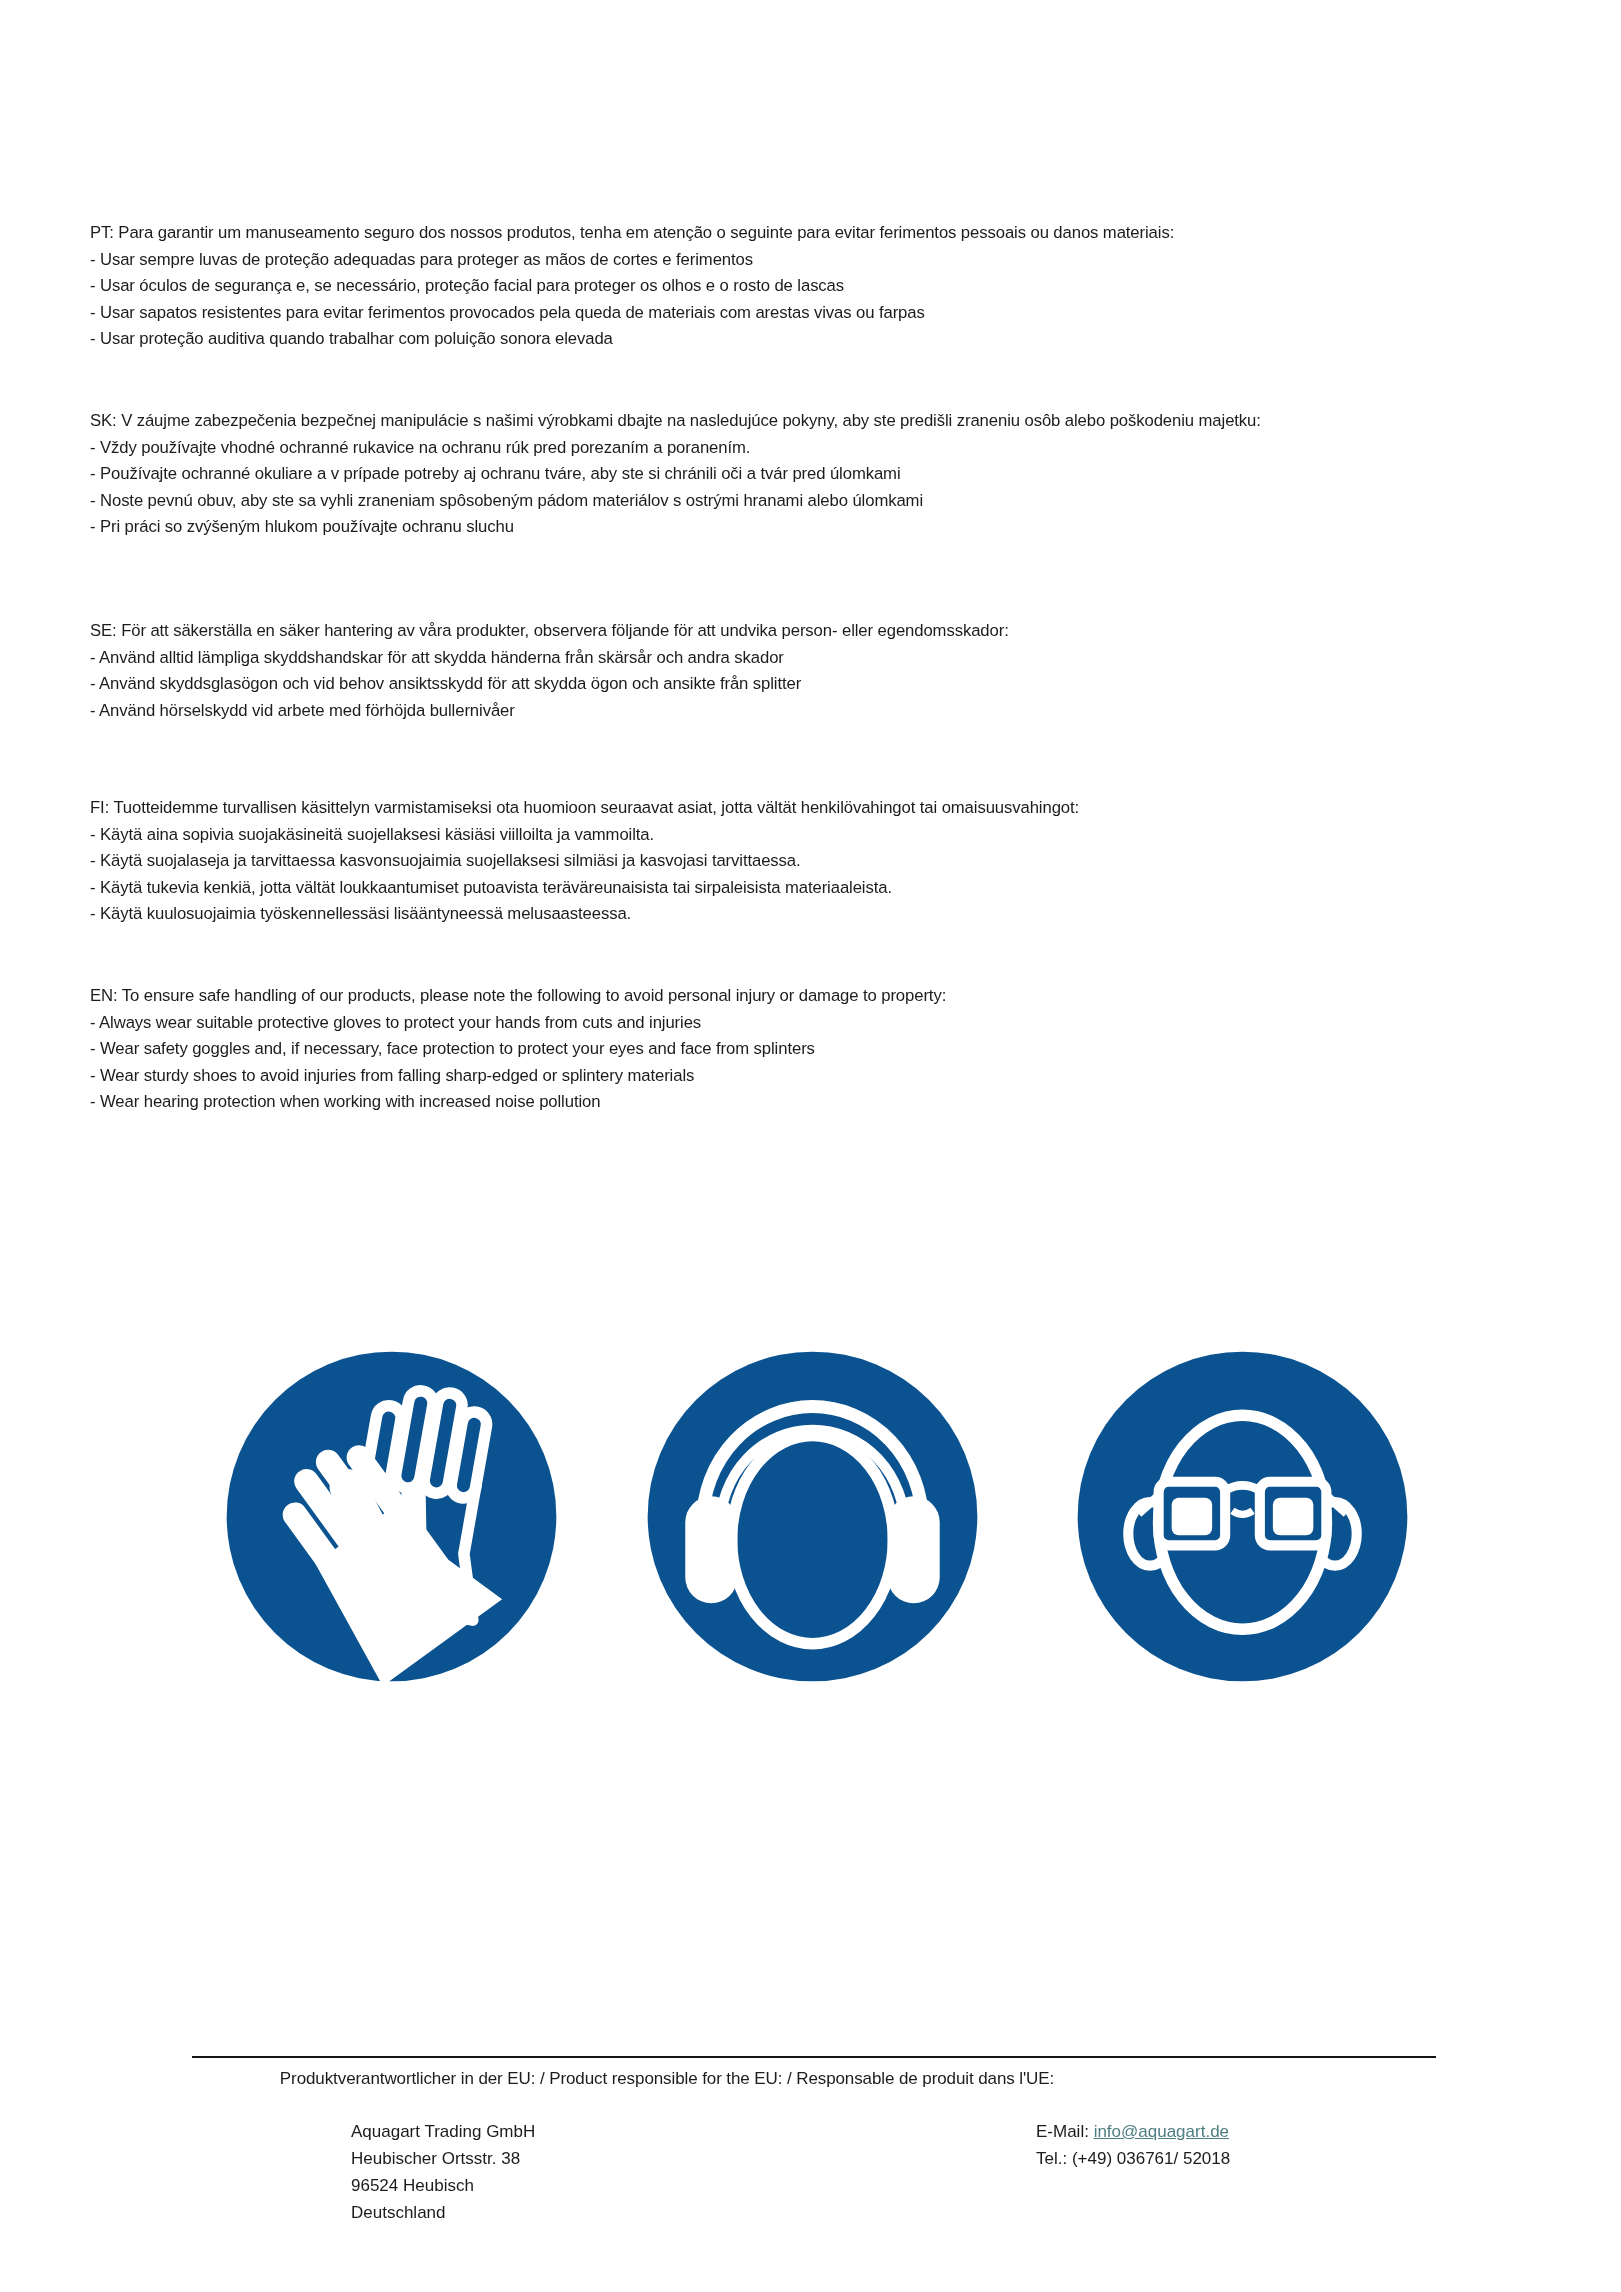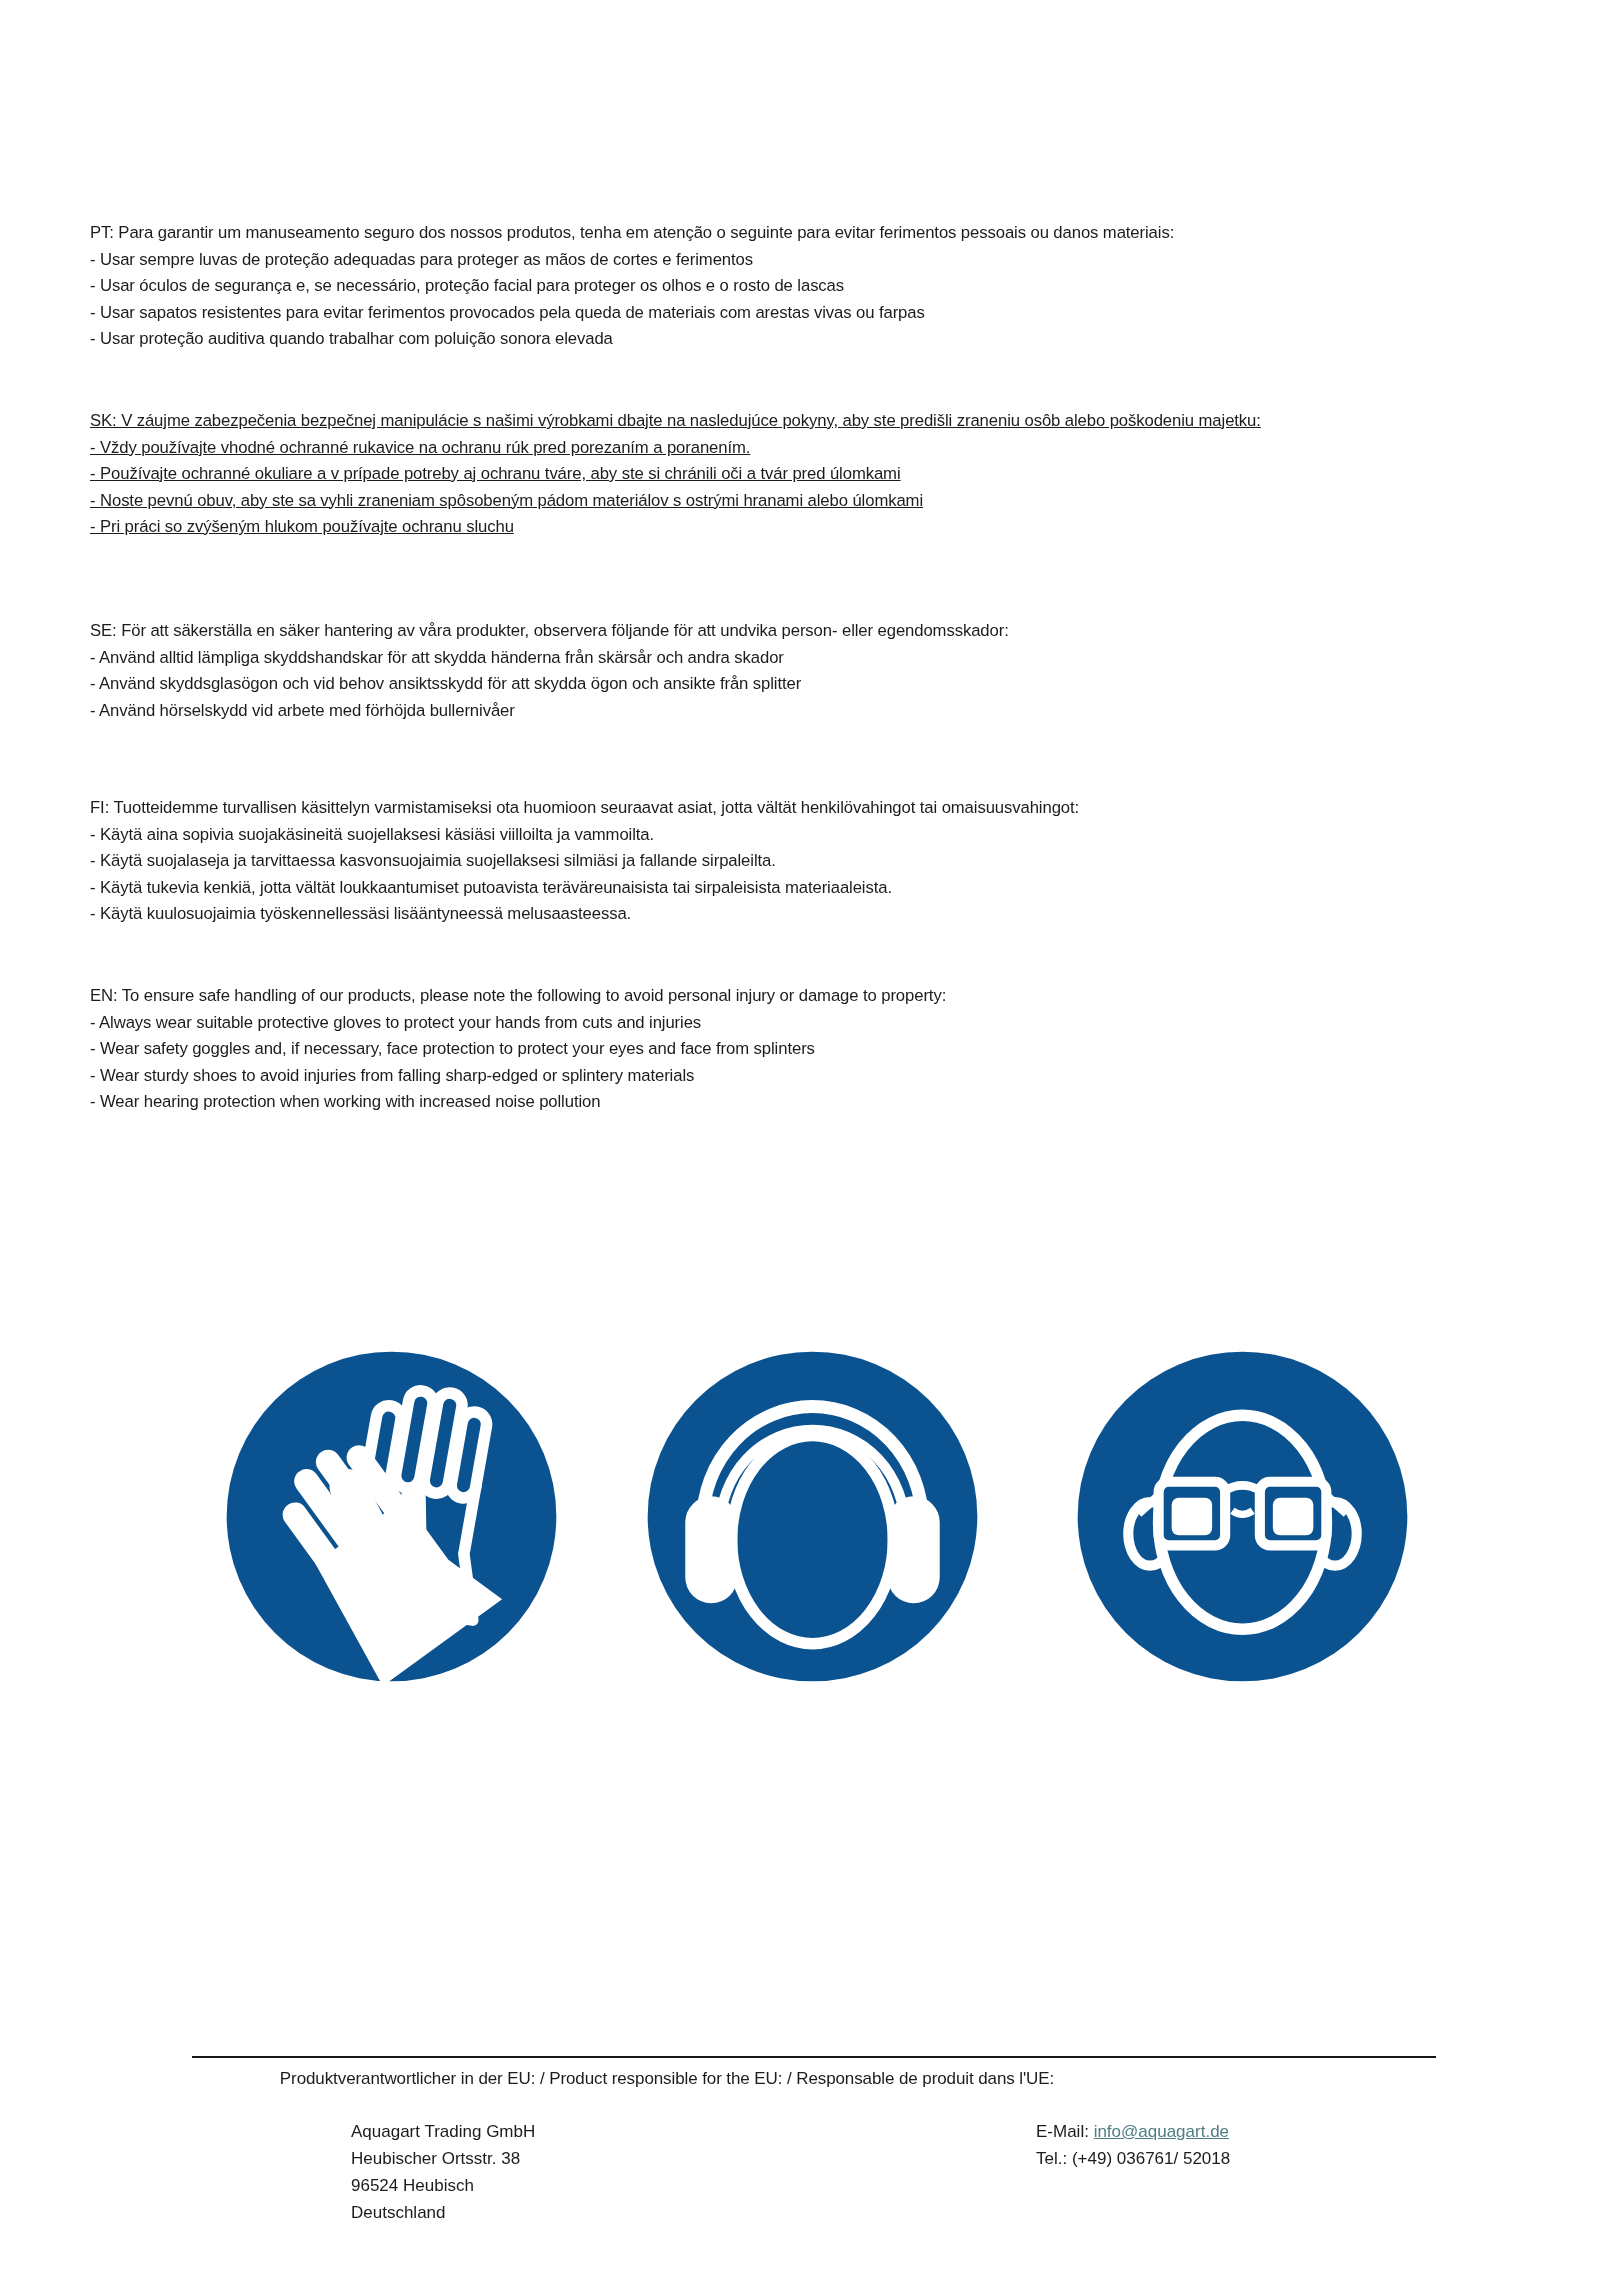--- a/index.html
+++ b/index.html
@@ -7,21 +7,21 @@
   body { background:#ffffff; }
   .page {
     position:relative; width:1621px; height:2293px; background:#ffffff;
     font-family:"Liberation Sans","DejaVu Sans",sans-serif;
     color:var(--ink); overflow:hidden;margin-top:26px;
   }
   .section {
     position:absolute; left:90px; font-size:16.7px; line-height:26.5px;
     letter-spacing:-0.1px; white-space:nowrap;
   }
-  .sec-pt { top:194px; } .sec-sk { top:382px;text-decoration:underline; } .sec-se { top:592px; }
+  .sec-pt { top:194px; } .sec-sk { top:382px; } .sec-se { top:592px; }
   .sec-fi { top:769px; } .sec-en { top:957px; }
   .picto { position:absolute; top:1317px; width:347px; height:347px; }
   .picto-gloves { left:218px; } .picto-ear { left:639px; } .picto-eye { left:1069px; }
   .picto svg { width:100%; height:100%; display:block; }
   .pbf { fill:var(--blue); }
   .wf  { fill:#ffffff; }
   .wstroke { stroke:#ffffff; fill:none; }
   .footer-rule {
     position:absolute; left:192px; top:2030px; width:1244px; height:2px; background:#151515;
   }
@@ -61,21 +61,21 @@
   <div class="section sec-se">
     <div>SE: För att säkerställa en säker hantering av våra produkter, observera följande för att undvika person- eller egendomsskador:</div>
     <div>- Använd alltid lämpliga skyddshandskar för att skydda händerna från skärsår och andra skador</div>
     <div>- Använd skyddsglasögon och vid behov ansiktsskydd för att skydda ögon och ansikte från splitter</div>
     <div>- Använd hörselskydd vid arbete med förhöjda bullernivåer</div>
   </div>
 
   <div class="section sec-fi">
     <div>FI: Tuotteidemme turvallisen käsittelyn varmistamiseksi ota huomioon seuraavat asiat, jotta vältät henkilövahingot tai omaisuusvahingot:</div>
     <div>- Käytä aina sopivia suojakäsineitä suojellaksesi käsiäsi viilloilta ja vammoilta.</div>
-    <div>- Käytä suojalaseja ja tarvittaessa kasvonsuojaimia suojellaksesi silmiäsi ja fallande sirpaleilta.</div>
+    <div>- Käytä suojalaseja ja tarvittaessa kasvonsuojaimia suojellaksesi silmiäsi ja kasvojasi tarvittaessa.</div>
     <div>- Käytä tukevia kenkiä, jotta vältät loukkaantumiset putoavista teräväreunaisista tai sirpaleisista materiaaleista.</div>
     <div>- Käytä kuulosuojaimia työskennellessäsi lisääntyneessä melusaasteessa.</div>
   </div>
 
   <div class="section sec-en">
     <div>EN: To ensure safe handling of our products, please note the following to avoid personal injury or damage to property:</div>
     <div>- Always wear suitable protective gloves to protect your hands from cuts and injuries</div>
     <div>- Wear safety goggles and, if necessary, face protection to protect your eyes and face from splinters</div>
     <div>- Wear sturdy shoes to avoid injuries from falling sharp-edged or splintery materials</div>
     <div>- Wear hearing protection when working with increased noise pollution</div>

